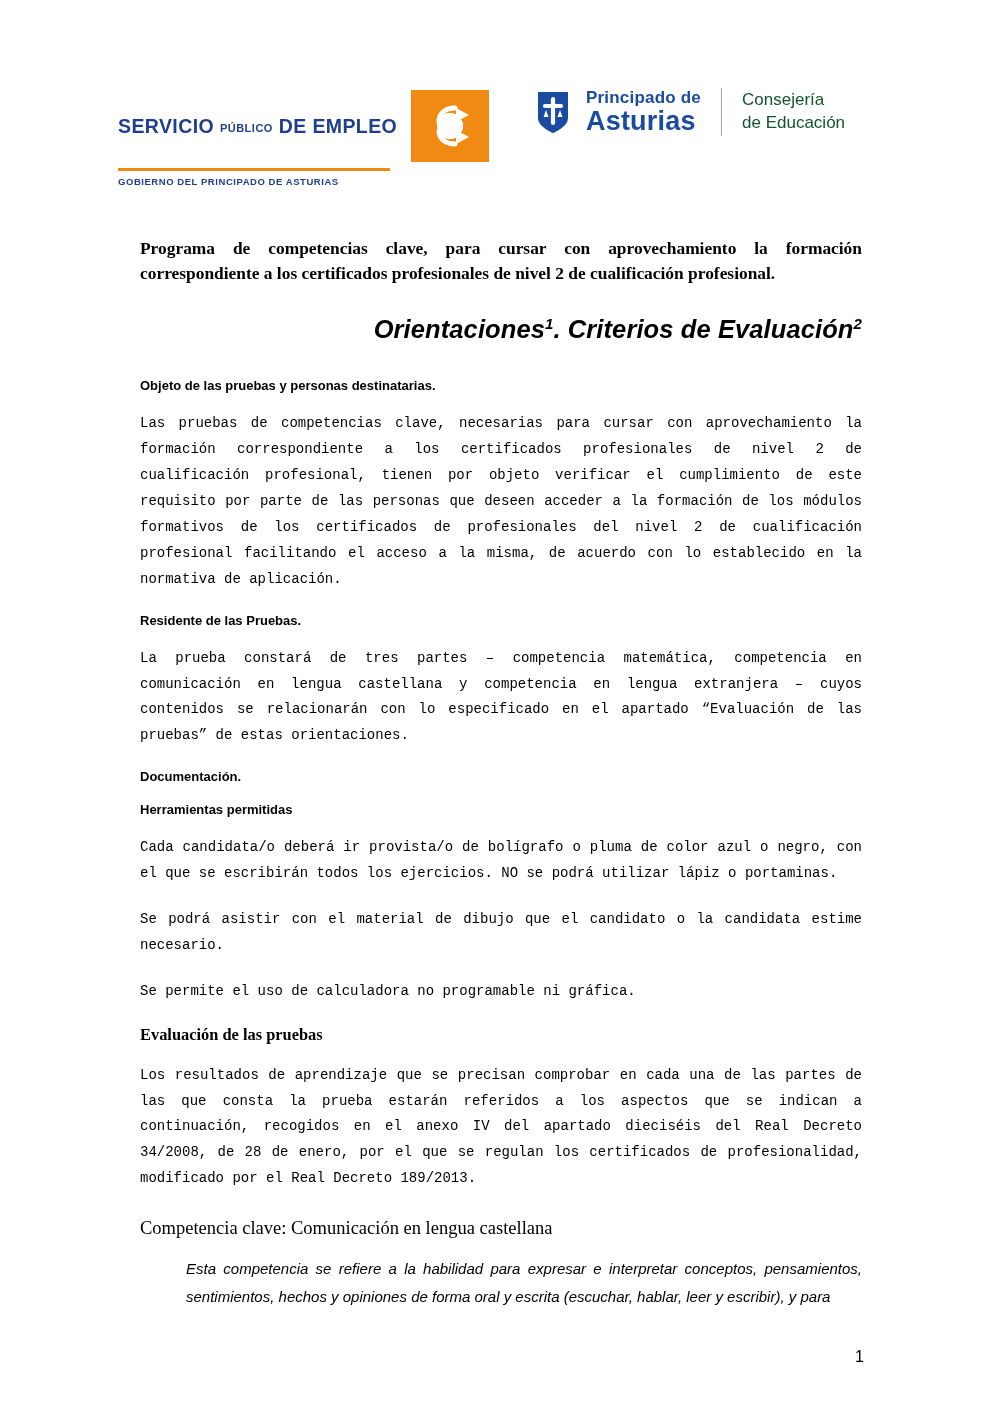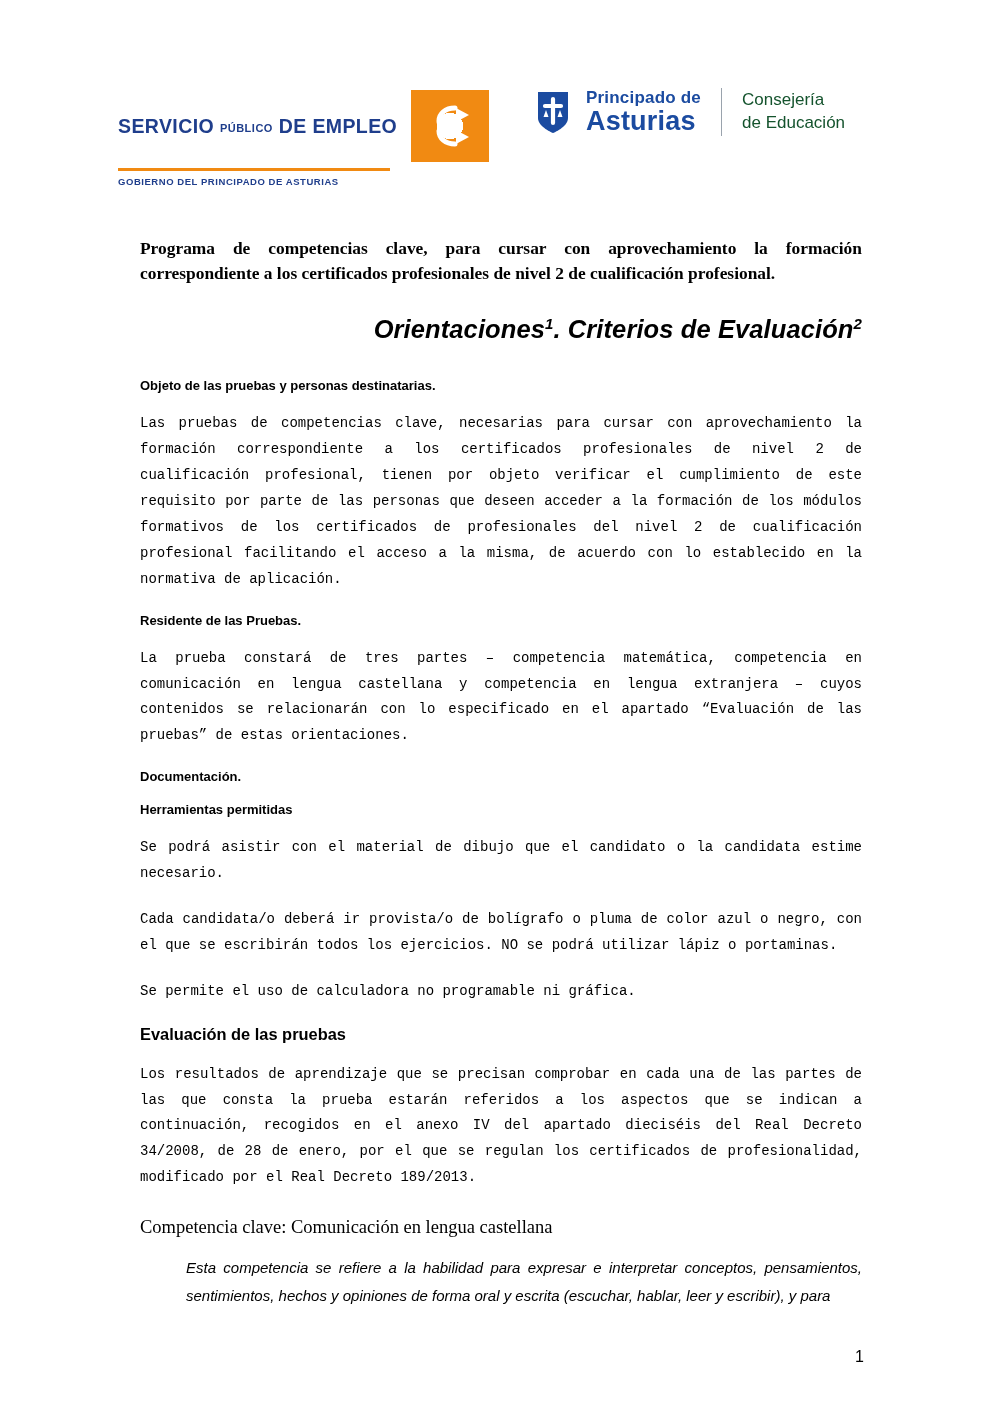--- a/index.html
+++ b/index.html
@@ -179,20 +179,21 @@
     line-height: 0;
   }
   .h-sub {
     font-weight: bold;
     font-size: 13px;
     margin-bottom: 18px;
     margin-top: 0;
   }
   .h-sub.big {
     font-size: 16.4px;
+    font-family: Liberation Serif, serif;
   }
   .para {
     font-size: 14px;
     line-height: 1.85;
     text-align: justify;
     margin-bottom: 20px;
     font-family: Liberation Mono, monospace;
   }
   .comp-head {
     font-family: "Liberation Serif", serif;
@@ -272,22 +273,22 @@
 
     <p class="h-sub">Objeto de las pruebas y personas destinatarias.</p>
     <p class="para">Las pruebas de competencias clave, necesarias para cursar con aprovechamiento la formación correspondiente a los certificados profesionales de nivel 2 de cualificación profesional, tienen por objeto verificar el cumplimiento de este requisito por parte de las personas que deseen acceder a la formación de los módulos formativos de los certificados de profesionales del nivel 2 de cualificación profesional facilitando el acceso a la misma, de acuerdo con lo establecido en la normativa de aplicación.</p>
 
     <p class="h-sub">Residente de las Pruebas.</p>
     <p class="para">La prueba constará de tres partes – competencia matemática, competencia en comunicación en lengua castellana y competencia en lengua extranjera – cuyos contenidos se relacionarán con lo especificado en el apartado “Evaluación de las pruebas” de estas orientaciones.</p>
 
     <p class="h-sub">Documentación.</p>
 
     <p class="h-sub">Herramientas permitidas</p>
+    <p class="para">Cada candidata/o deberá ir provista/o de bolígrafo o pluma de color azul o negro, con el que se escribirán todos los ejercicios. NO se podrá utilizar lápiz o portaminas.</p>
     <p class="para">Se podrá asistir con el material de dibujo que el candidato o la candidata estime necesario.</p>
-    <p class="para">Cada candidata/o deberá ir provista/o de bolígrafo o pluma de color azul o negro, con el que se escribirán todos los ejercicios. NO se podrá utilizar lápiz o portaminas.</p>
     <p class="para">Se permite el uso de calculadora no programable ni gráfica.</p>
 
     <p class="h-sub big">Evaluación de las pruebas</p>
     <p class="para">Los resultados de aprendizaje que se precisan comprobar en cada una de las partes de las que consta la prueba estarán referidos a los aspectos que se indican a continuación, recogidos en el anexo IV del apartado dieciséis del Real Decreto 34/2008, de 28 de enero, por el que se regulan los certificados de profesionalidad, modificado por el Real Decreto 189/2013.</p>
 
     <p class="comp-head">Competencia clave: Comunicación en lengua castellana</p>
     <p class="para-indent">Esta competencia se refiere a la habilidad para expresar e interpretar conceptos, pensamientos, sentimientos, hechos y opiniones de forma oral y escrita (escuchar, hablar, leer y escribir), y para</p>
 
   </div>
 

